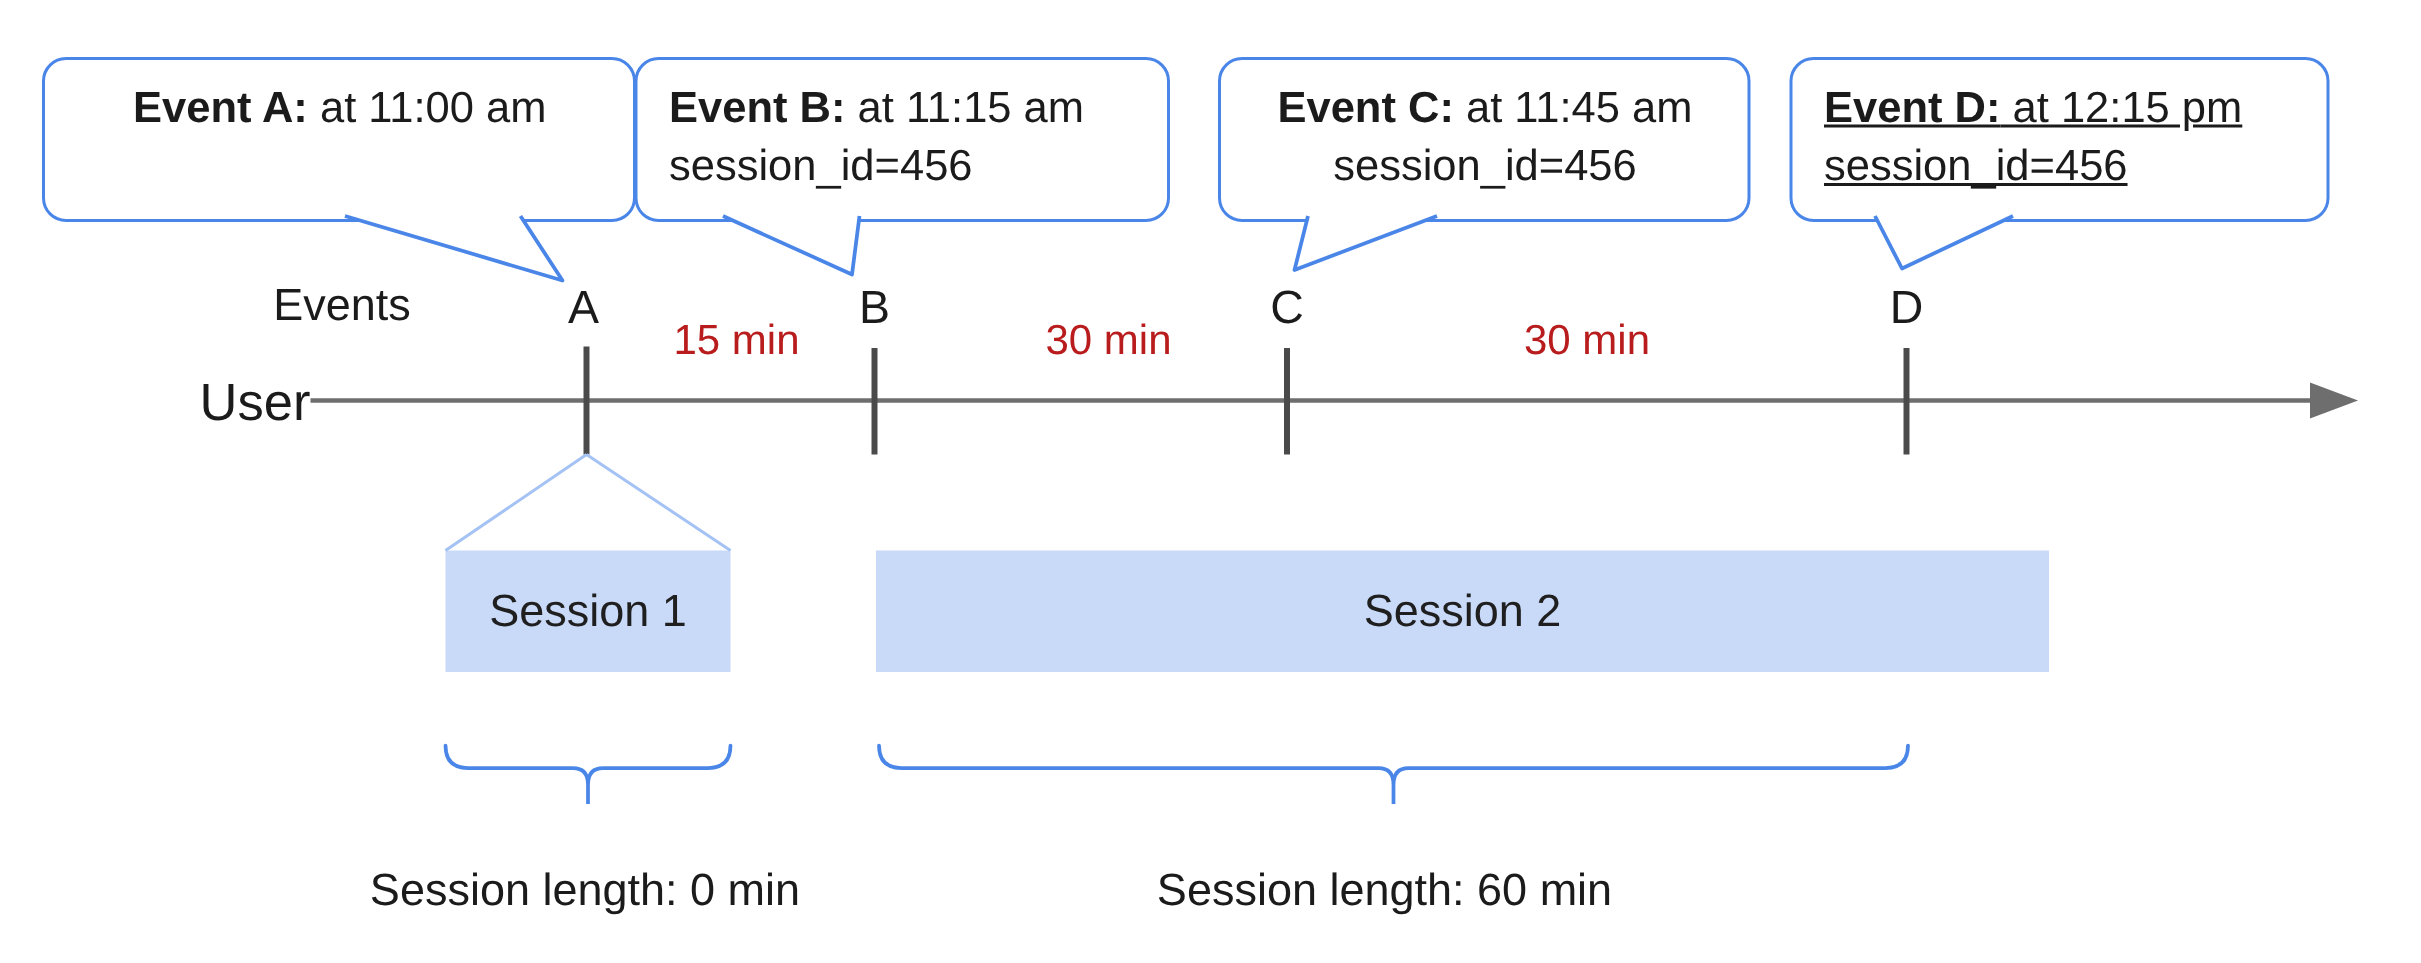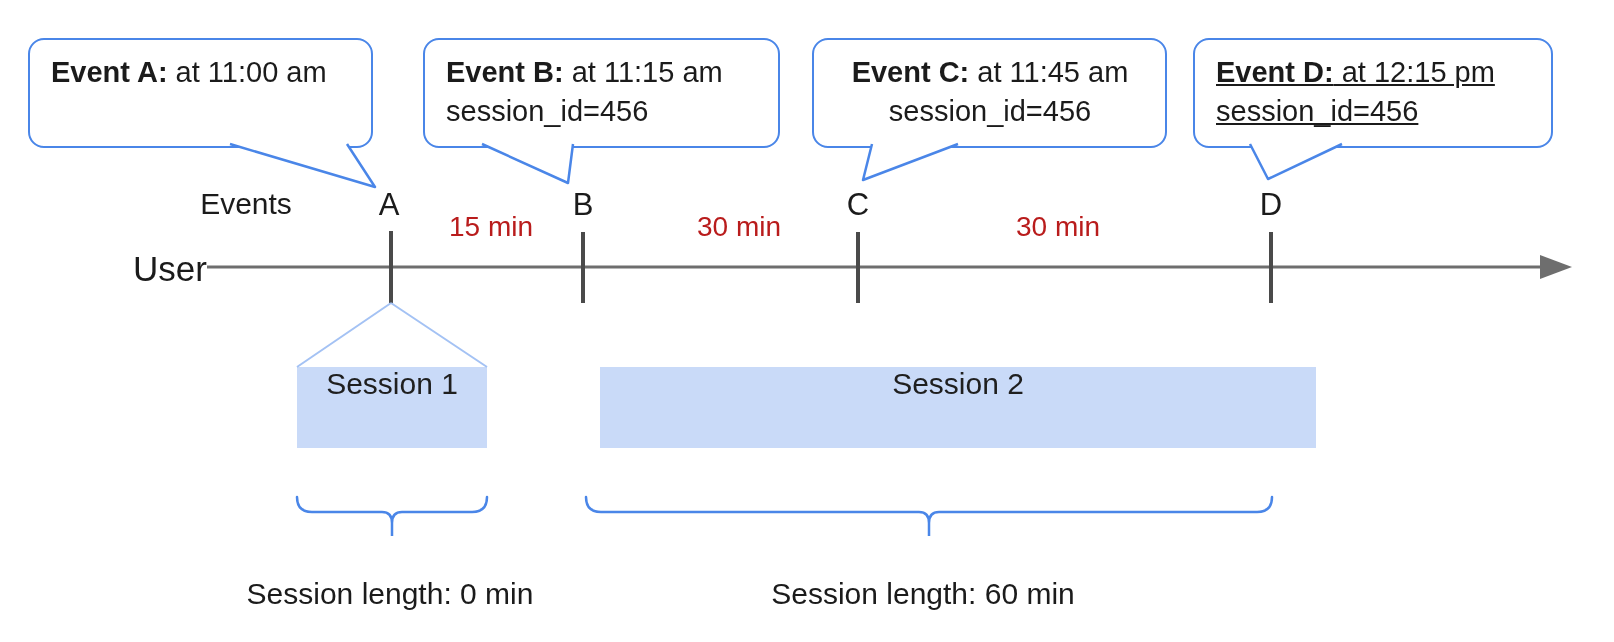--- a/index.html
+++ b/index.html
@@ -38,21 +38,21 @@
   .events-lbl { font-size: 30px; top: 187px; }
   .user-lbl   { font-size: 35px; top: 249px; }
   .marker     { font-size: 31px; top: 187px; }
   .interval   { font-size: 28px; top: 211px; color: #b91c1c; }
   .session-box {
     position: absolute;
     top: 367px;
     height: 81px;
     background: var(--session_fill);
     display: flex;
-    align-items: flex-start;
+    align-items: center;
     justify-content: center;
     font-size: 30px;
     color: #1f1f1f;
   }
   .session-length { font-size: 30px; top: 577px; }
   svg.overlay {
     position: absolute;
     left: 0; top: 0;
     width: 1614px; height: 642px;
     pointer-events: none;
@@ -62,52 +62,52 @@
   .arrow  { fill: var(--line_gray); }
   .tick   { stroke: var(--tick_gray); stroke-width: 4; }
   .funnel { stroke: var(--funnel_blue); stroke-width: 2; fill: none; }
   .brace  { stroke: var(--accent_blue); stroke-width: 2.5; fill: none; stroke-linecap: round; }
 </style>
 </head>
 <body>
 
 <div class="canvas">
 
-  <div class="bubble" style="left:28px; width:345px;">
+  <div class="bubble" style="left:28px; width:396px;text-align:center;">
     <div><b>Event A:</b><span> at 11:00 am</span></div>
   </div>
   <div class="bubble" style="left:423px; width:357px;">
     <div><b>Event B:</b><span> at 11:15 am</span></div>
     <div>session_id=456</div>
   </div>
   <div class="bubble" style="left:812px; width:355px;text-align:center;">
     <div><b>Event C:</b><span> at 11:45 am</span></div>
     <div>session_id=456</div>
   </div>
   <div class="bubble" style="left:1193px; width:360px;text-decoration:underline;">
     <div><b>Event D:</b><span> at 12:15 pm</span></div>
     <div>session_id=456</div>
   </div>
 
-  <div class="lbl events-lbl" style="left:246px;">Events</div>
+  <div class="lbl events-lbl" style="left:228px;">Events</div>
   <div class="lbl user-lbl" style="left:138px;margin-left:32px;">User</div>
 
   <div class="lbl marker" style="left:389px;">A</div>
   <div class="lbl marker" style="left:583px;">B</div>
   <div class="lbl marker" style="left:858px;">C</div>
   <div class="lbl marker" style="left:1271px;">D</div>
 
   <div class="lbl interval" style="left:491px;">15 min</div>
   <div class="lbl interval" style="left:739px;">30 min</div>
   <div class="lbl interval" style="left:1058px;">30 min</div>
 
   <div class="session-box" style="left:297px; width:190px;">
     <span>Session 1</span>
   </div>
-  <div class="session-box" style="left:584px; width:716px;margin-left:16px;">
+  <div class="session-box" style="left:584px; width:782px;">
     <span>Session 2</span>
   </div>
 
   <div class="lbl session-length" style="left:390px;">Session length: 0 min</div>
   <div class="lbl session-length" style="left:923px;">Session length: 60 min</div>
 
   <svg class="overlay" viewBox="0 0 1614 642" aria-hidden="true">
 
     <path class="tail" d="M 230,144 L 375,187 L 347,144"></path>
     <path class="tail" d="M 482,144 L 568,183 L 573,144"></path>

